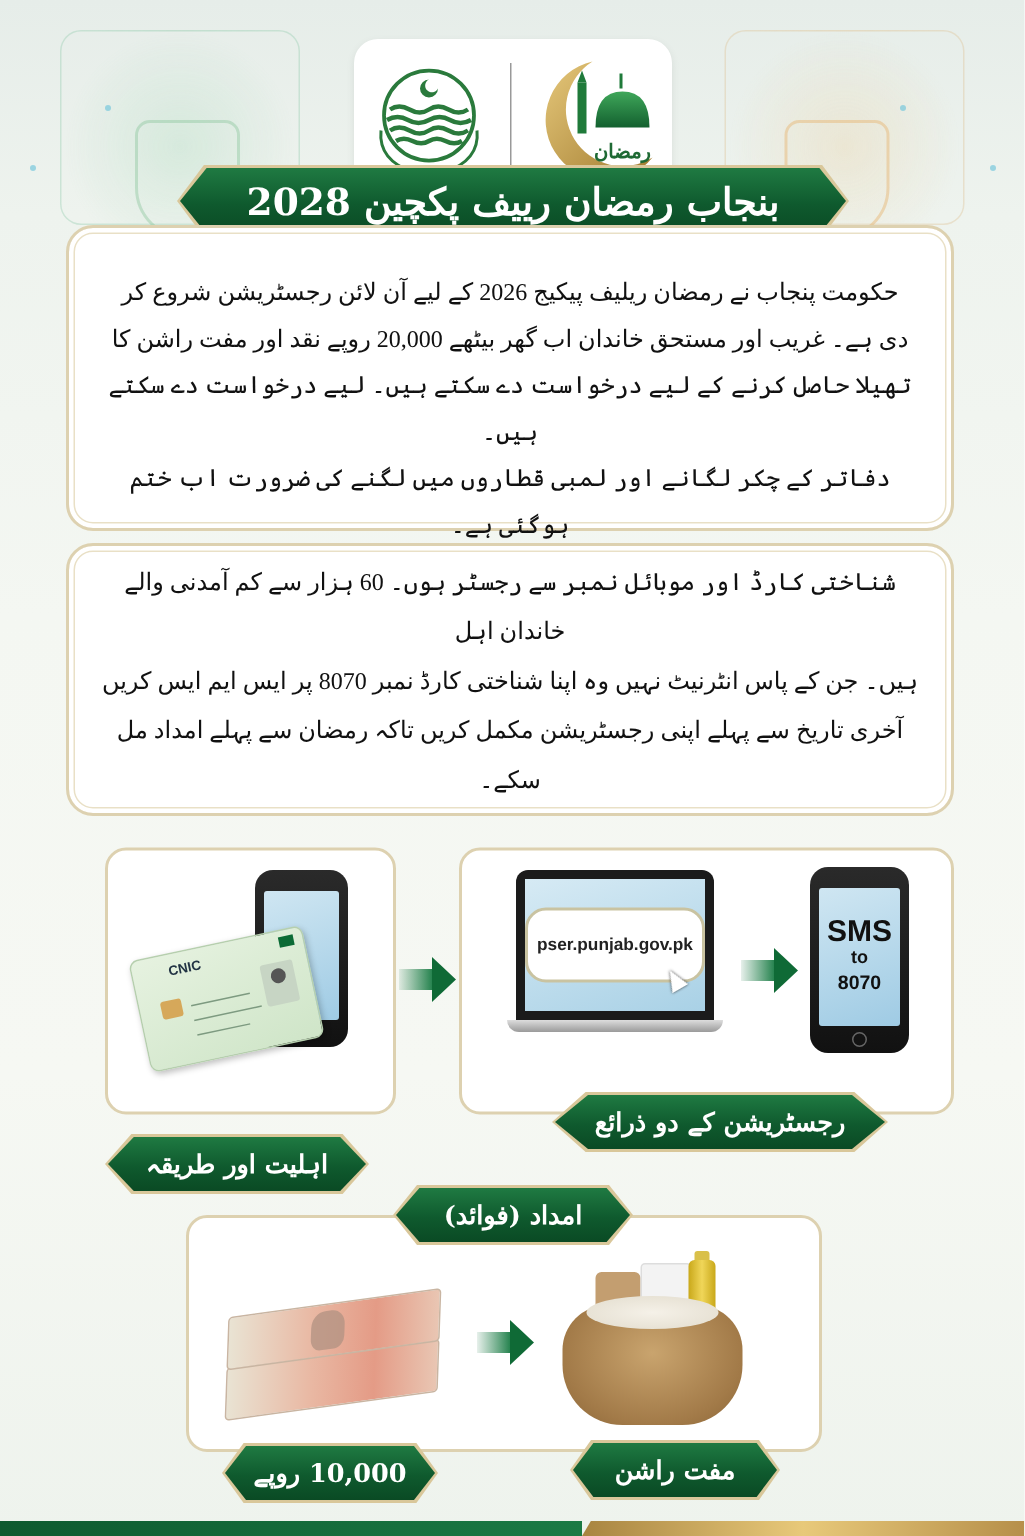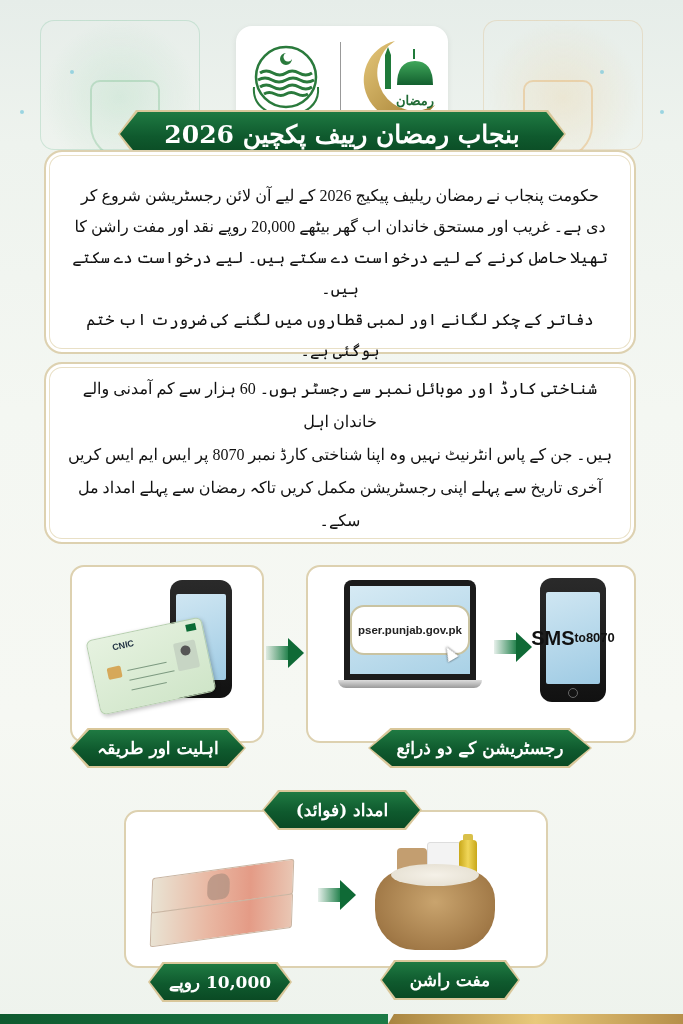--- a/index.html
+++ b/index.html
@@ -64,21 +64,21 @@
 
   .small-banner-wrap { position:absolute; height:40px; }
   .small-banner-wrap .banner-border { inset:0; clip-path: polygon(10% 0, 90% 0, 100% 50%, 90% 100%, 10% 100%, 0 50%); }
   .small-banner-wrap .banner { inset:2px; font-size:17px; font-weight:bold; clip-path: polygon(10% 0, 90% 0, 100% 50%, 90% 100%, 10% 100%, 0 50%); }
 
   
   .phone {
     position:absolute; background: linear-gradient(180deg,#2a2a2a,#111); border-radius:12px; padding:14px 6px 18px 6px;
   }
   .phone-screen { width:100%; height:100%; background: linear-gradient(160deg,#cfe6f2,#9fcbe4); border-radius:2px;
-    display:flex; flex-direction:row; align-items:center; justify-content:center; font-family:"Liberation Sans",sans-serif; color:#111; font-weight:bold; }
+    display:flex; flex-direction:column; align-items:center; justify-content:center; font-family:"Liberation Sans",sans-serif; color:#111; font-weight:bold; }
   .phone-home { position:absolute; bottom:4px; left:50%; width:10px; height:10px; margin-left:-5px; border-radius:50%; border:1px solid #666; }
 
   
   .cnic {
     position:absolute; left:92px; top:628px; width:118px; height:76px; border-radius:6px;
     background: linear-gradient(160deg,#e6f2e0,#cfe5c8); border:1px solid #b6cfae;
     transform: rotate(-12deg); box-shadow: 1px 2px 4px rgba(0,0,0,0.25);
     font-family:"Liberation Sans",sans-serif;
   }
   .cnic-label { position:absolute; left:24px; top:6px; font-size:9px; font-weight:bold; color:#234; }
@@ -163,21 +163,21 @@
     <path d="M33 12 l3 8 h-6z" fill="#1f7a3a"></path>
     <path d="M42 50 q0 -24 18 -24 q18 0 18 24z" fill="url(#dome)"></path>
     <rect x="58" y="14" width="2" height="10" fill="#1f7a3a"></rect>
     <text x="60" y="70" font-size="13" font-family="DejaVu Serif, serif" fill="#1f6a34" text-anchor="middle" font-weight="bold">رمضان</text>
   </svg>
 </div>
 
 <div class="title-banner-wrap">
   <div class="banner-border"></div>
   <div class="banner">
-      <span dir="rtl">بنجاب رمضان رییف پکچین 2026</span>
+      <span dir="rtl">بنجاب رمضان رییف پکچین 2028</span>
     </div>
 </div>
 
 <div class="panel" id="panel1">
   <div class="panel-text">
     <div>حکومت پنجاب نے رمضان ریلیف پیکیج 2026 کے لیے آن لائن رجسٹریشن شروع کر</div>
     <div>دی ہے۔ غریب اور مستحق خاندان اب گھر بیٹھے 20,000 روپے نقد اور مفت راشن کا</div>
     <div>تھیلا حاصل کرنے کے لیے درخواست دے سکتے ہیں۔ لیے درخواست دے سکتے ہیں۔</div>
     <div>دفاتر کے چکر لگانے اور لمبی قطاروں میں لگنے کی ضرورت اب ختم ہوگئی ہے۔</div>
   </div>
@@ -198,21 +198,21 @@
 </div>
 <div class="cnic">
   <span class="cnic-label">CNIC</span>
   <div class="cnic-flag"></div>
   <div class="cnic-chip"></div>
   <div class="cnic-photo"></div>
   <div class="cnic-line" style="left:34px;top:36px;width:40px"></div>
   <div class="cnic-line" style="left:34px;top:46px;width:46px"></div>
   <div class="cnic-line" style="left:34px;top:56px;width:36px"></div>
 </div>
-<div class="small-banner-wrap" style="left:70px;top:728px;width:176px;">
+<div class="small-banner-wrap" style="left:70px;top:756px;width:176px;">
   <div class="banner-border"></div>
   <div class="banner">
       <span dir="rtl">اہلیت اور طریقہ</span>
     </div>
 </div>
 
 <div class="arrow" style="left:266px;top:638px;">
   <div class="arrow-shaft"></div>
     <div class="arrow-head"></div>
 </div>

